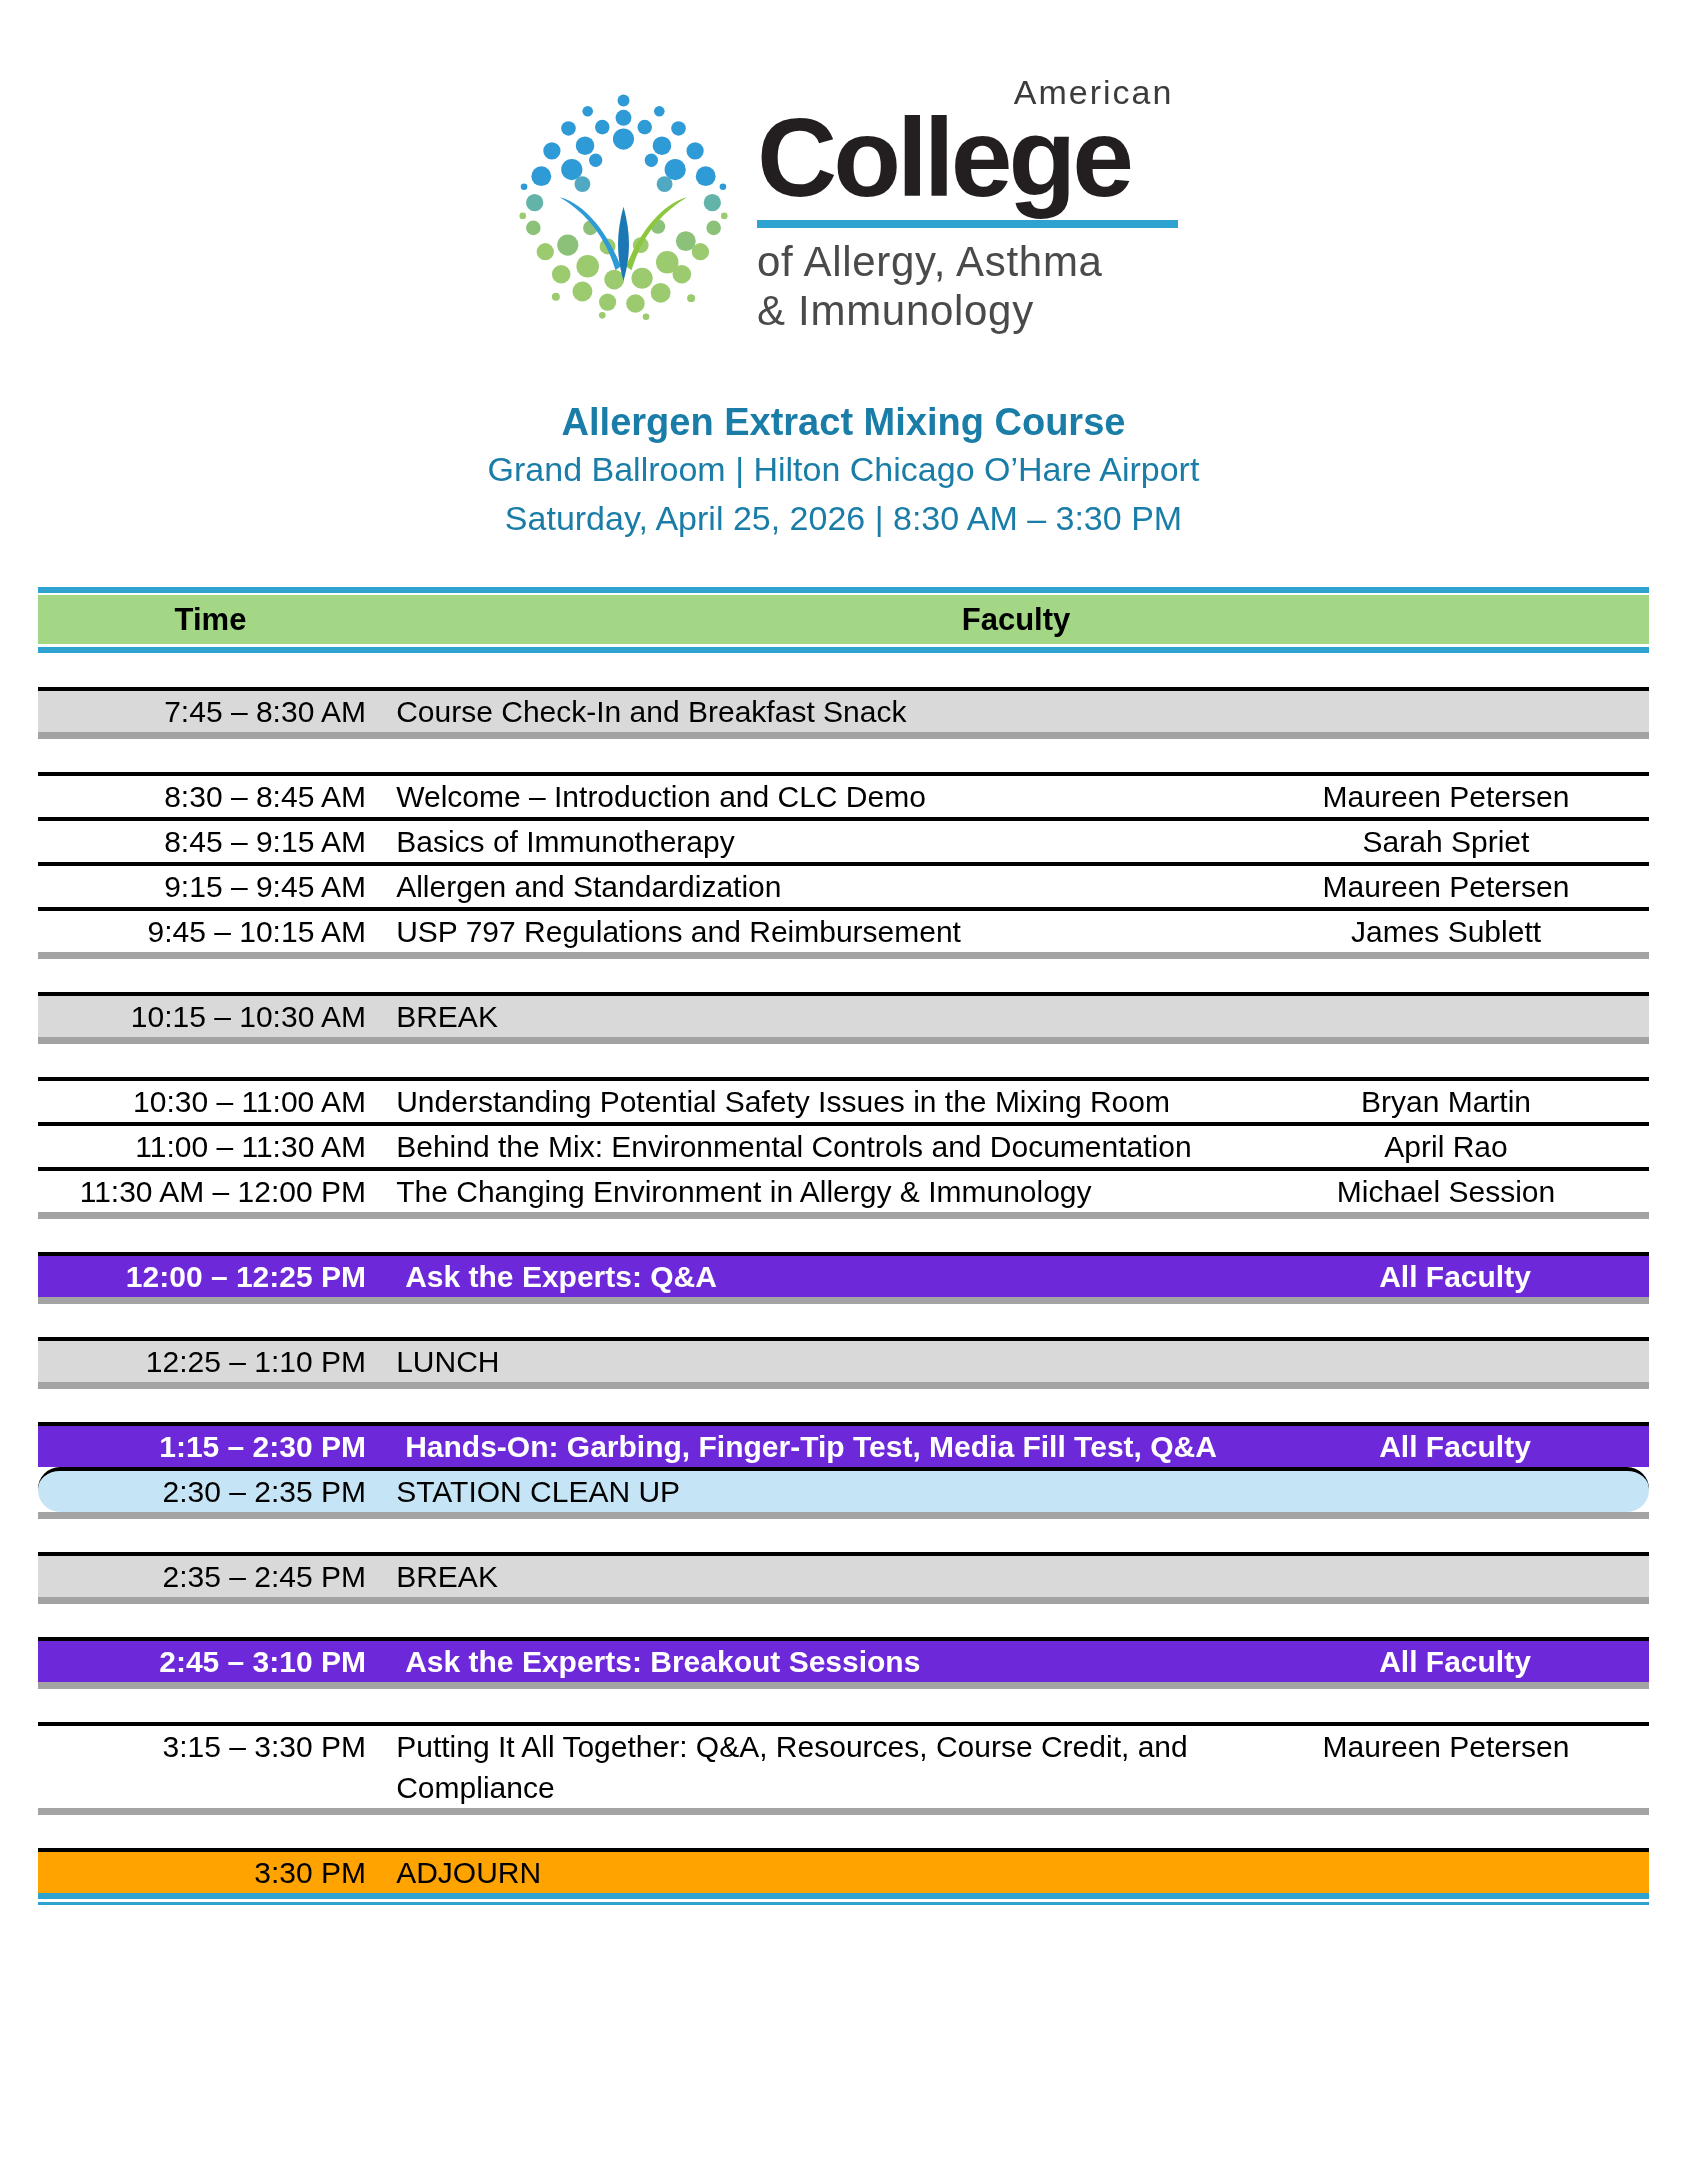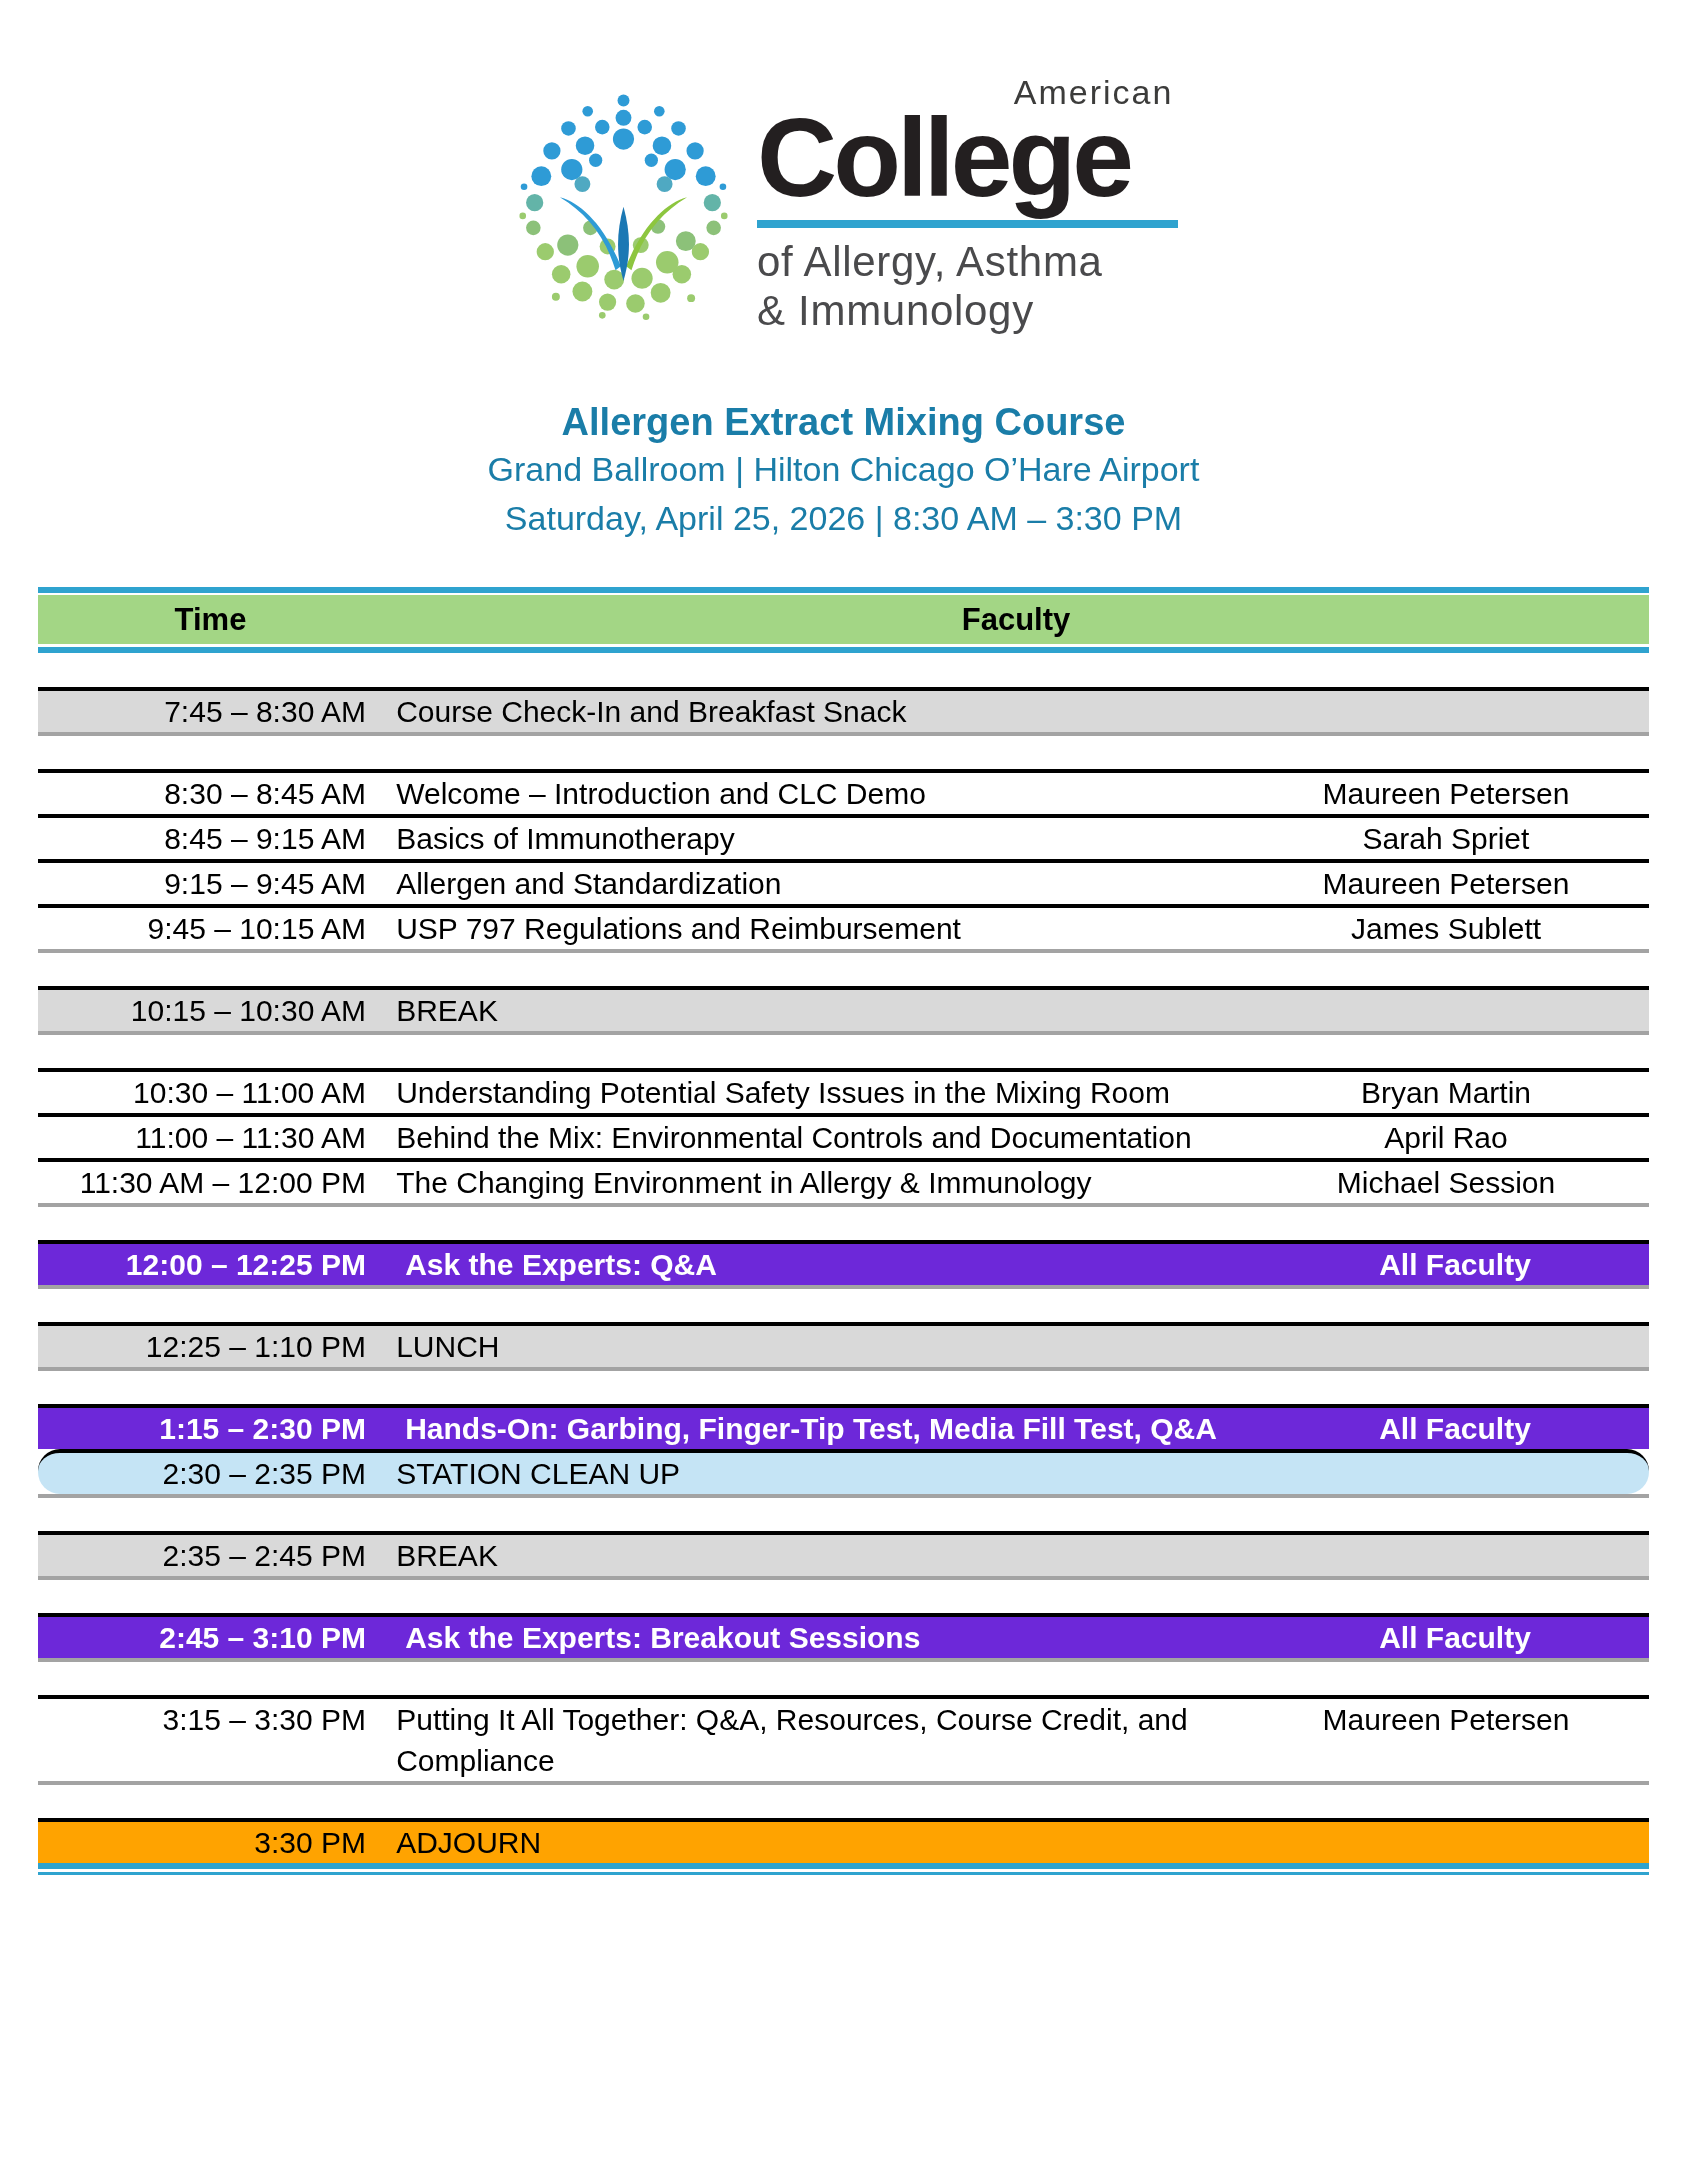--- a/index.html
+++ b/index.html
@@ -37,21 +37,21 @@
   
   .table-wrap{margin-top:44px;}
   .blue-rule{height:6px;background:#2fa3cf;}
   .white-gap{height:2.6px;background:#ffffff;}
   .thead{background:#a3d685;display:flex;height:49px;}
   .thead .hcell{font-size:31px;font-weight:bold;line-height:49px;text-align:center;}
   .hcell.h-time{width:345px;}
   .hcell.h-session{width:860px;}
   .hcell.h-faculty{flex:1;}
 
-  .tsection{border-top:4px solid #000;border-bottom:4px solid #a3a3a3;margin-top:33px;}
+  .tsection{border-top:4px solid #000;border-bottom:7px solid #a3a3a3;margin-top:33px;}
   .tsection.first{margin-top:34px;}
   .tsection.no-bottom{border-bottom:none;}
   .trow{display:flex;min-height:41px;background:#ffffff;align-items:flex-start;}
   .trow + .trow{border-top:4px solid #000;}
   .cell{font-size:30px;line-height:41px;box-sizing:border-box;}
   .cell.time{width:345px;text-align:right;padding-right:17px;white-space:nowrap;}
   .cell.session{width:860px;padding-left:13.2px;white-space:nowrap;}
   .cell.faculty{flex:1;text-align:center;white-space:nowrap;}
   .trow.tall .cell.session{white-space:normal;padding-right:20px;}
   .trow.gray{background:#d9d9d9;}

